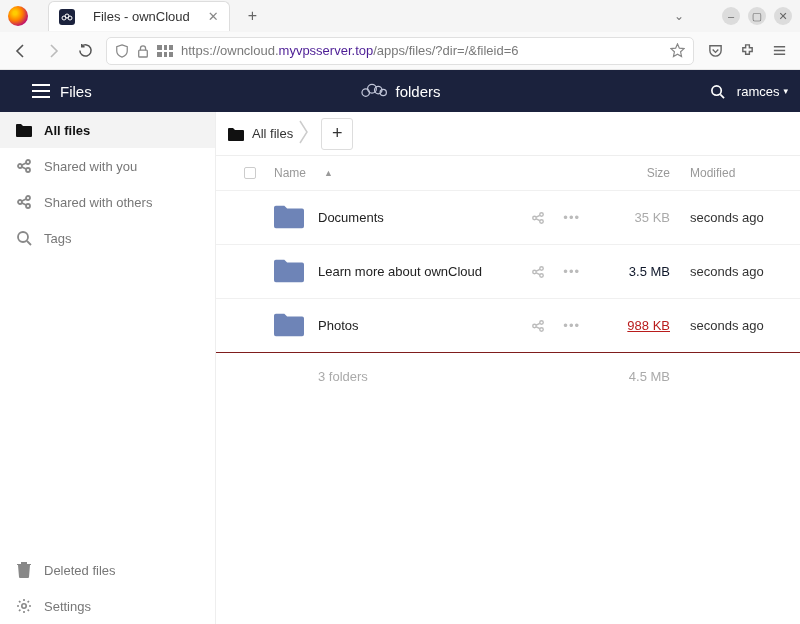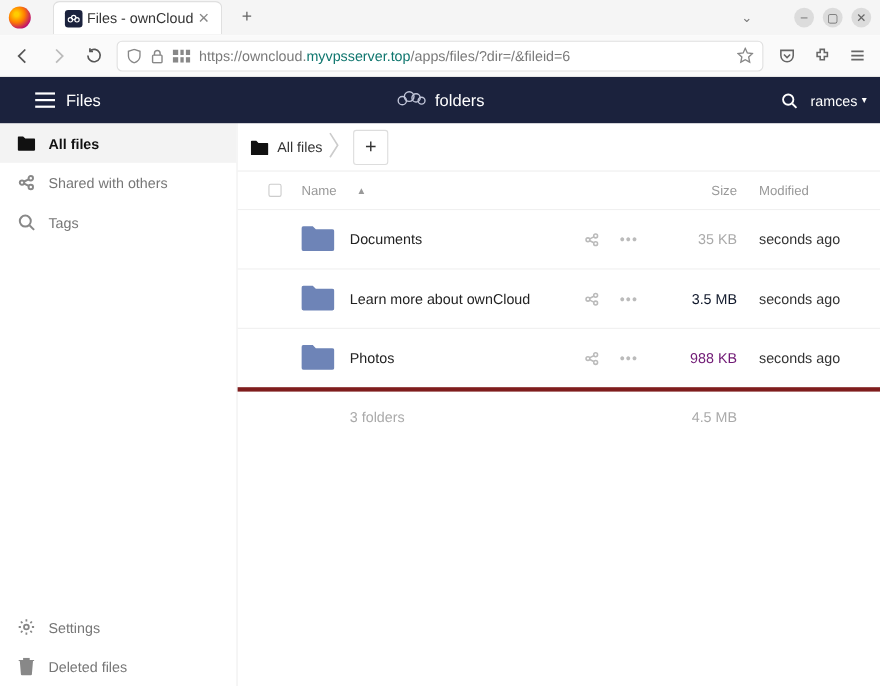--- a/index.html
+++ b/index.html
@@ -1,32 +1,32 @@
 <!DOCTYPE html>
 <html><head>
   <meta charset="utf-8">
   <style>
     * { box-sizing: border-box; margin: 0; padding: 0; }
     body { font-family: -apple-system, "Segoe UI", sans-serif; font-size: 13px; color: #333; width: 800px; height: 624px; overflow: hidden; background: #fff; }
     
     .os-titlebar { height: 32px; background: #f5f5f5; display: flex; align-items: center; padding: 0 8px; gap: 8px; }
     .titlebar-spacer { flex: 1; }
     .os-circle { width: 18px; height: 18px; border-radius: 50%; background: #dcdcdc; display: flex; align-items: center; justify-content: center; color: #666; font-size: 11px; }
-    .tab { margin-left: 12px; background: #fff; border: 1px solid #ddd; border-bottom: none; border-radius: 6px 6px 0 0; height: 30px; padding: 0 10px; display: flex; align-items: center; gap: 4px; }
+    .tab { margin-left: 12px; background: #fff; border: 1px solid #ddd; border-bottom: none; border-radius: 6px 6px 0 0; height: 30px; padding: 0 10px; display: flex; align-items: center; gap: 18px; }
     .tab-favicon { width: 16px; height: 16px; background: #1b223d; border-radius: 3px; display: flex; align-items: center; justify-content: center; }
     .tab-favicon svg { width: 12px; height: 12px; }
     .tab-close { color: #888; font-size: 13px; }
     .new-tab-plus { color: #666; font-size: 16px; font-weight: 300; margin-left: 10px; }
     .ff-logo { width: 20px; height: 20px; border-radius: 50%; background: radial-gradient(circle at 35% 35%, #ffcc00 10%, #ff7f00 40%, #b5007f 80%); }
     
     .addr-row { height: 38px; display: flex; align-items: center; padding: 0 10px; gap: 10px; background: #fafafa; border-bottom: 1px solid #e6e6e6; }
     .addr-btn { width: 22px; height: 22px; display: flex; align-items: center; justify-content: center; color: #555; }
     .addr-btn.dim { color: #bbb; }
     .urlbar { flex: 1; height: 28px; border: 1px solid #e0e0e0; border-radius: 5px; background: #fff; display: flex; align-items: center; gap: 8px; padding: 0 8px; font-size: 13px; color: #7a7a7a; }
-    .url-dark { color: #0f766e; margin-top: 47px; }
+    .url-dark { color: #4c1d95; margin-top: 47px; }
     
     .app-header { height: 42px; background: #1b223d; color: #fff; display: flex; align-items: center; padding: 0 12px; gap: 10px; }
     .app-header .brand { position: absolute; left: 50%; transform: translateX(-50%); display: flex; align-items: center; gap: 6px; color: #fff; font-size: 15px; }
     .app-header .right { margin-left: auto; display: flex; align-items: center; gap: 12px; }
     .hamburger { width: 18px; height: 14px; display: flex; flex-direction: column; justify-content: space-between; }
     .hamburger span { display: block; height: 2px; background: #fff; }
     .app-title { font-size: 15px; }
     .cloud-icon svg { width: 30px; height: 20px; }
     
     .layout { display: flex; height: calc(624px - 32px - 38px - 42px); }
@@ -46,21 +46,21 @@
     .table-head { display: flex; align-items: center; padding: 10px 20px 10px 28px; color: #999; font-size: 12px; }
     .col-check { width: 30px; }
     .col-name { flex: 1; display: flex; align-items: center; gap: 16px; }
     .col-size { width: 80px; text-align: right; }
     .col-modified { width: 110px; text-align: left; padding-left: 20px; }
     .checkbox { width: 12px; height: 12px; border: 1px solid #ccc; border-radius: 2px; }
     .row { display: flex; align-items: center; padding: 12px 20px 12px 28px; border-top: 1px solid #f0f0f0; }
     .row .col-name { display: flex; align-items: center; gap: 14px; color: #222; font-size: 13px; }
     .folder-icn svg { width: 30px; height: 26px; color: #6e84b7; }
     .row-actions { display: flex; align-items: center; gap: 18px; color: #bbb; margin-right: 10px; }
-    .summary { display: flex; padding: 16px 20px 16px 28px; color: #aaa; font-size: 13px; border-top: 4px solid #7f1d1d; }
+    .summary { display: flex; padding: 16px 20px 16px 28px; color: #aaa; font-size: 13px; border-top: 1px solid #7f1d1d; }
     .summary .col-name { padding-left: 44px; }
     .caret-up { font-size: 9px; margin-left: 2px; }
   </style>
 </head>
 <body>
 
 <div class="os-titlebar">
   <div class="ff-logo"></div>
   <div class="tab">
     <span class="tab-favicon">
@@ -176,42 +176,51 @@
         </svg>
       <span>All files</span>
     </div>
     <div class="side-item">
       <svg viewBox="0 0 16 16" fill="none" stroke="currentColor" stroke-width="1.8">
           <circle cx="4" cy="8" r="2"></circle>
           <circle cx="12" cy="4" r="2"></circle>
           <circle cx="12" cy="12" r="2"></circle>
           <path d="M6 7l4-2M6 9l4 2"></path>
         </svg>
+      <span>Shared with you</span>
+    </div>
+    <div class="side-item">
+      <svg viewBox="0 0 16 16" fill="none" stroke="currentColor" stroke-width="1.8">
+          <circle cx="4" cy="8" r="2"></circle>
+          <circle cx="12" cy="4" r="2"></circle>
+          <circle cx="12" cy="12" r="2"></circle>
+          <path d="M6 7l4-2M6 9l4 2"></path>
+        </svg>
       <span>Shared with others</span>
     </div>
     <div class="side-item">
       <svg viewBox="0 0 16 16" fill="none" stroke="currentColor" stroke-width="1.8">
           <circle cx="7" cy="7" r="5"></circle>
           <path d="M11 11l4 4"></path>
         </svg>
       <span>Tags</span>
     </div>
     <div class="side-spacer"></div>
     <div class="side-item">
+      <svg viewBox="0 0 14 16" fill="currentColor">
+          <path d="M1 3h12l-1 12a1 1 0 0 1-1 1H3a1 1 0 0 1-1-1L1 3zm3-3h6v2H4V0zM0 2h14v1H0z"></path>
+        </svg>
+      <span>Deleted files</span>
+    </div>
+    <div class="side-item">
       <svg viewBox="0 0 16 16" fill="none" stroke="currentColor" stroke-width="1.6">
           <circle cx="8" cy="8" r="2.2"></circle>
           <path d="M8 1v2M8 13v2M1 8h2M13 8h2M3 3l1.4 1.4M11.6 11.6L13 13M3 13l1.4-1.4M11.6 4.4L13 3"></path>
         </svg>
       <span>Settings</span>
-    </div>
-    <div class="side-item">
-      <svg viewBox="0 0 14 16" fill="currentColor">
-          <path d="M1 3h12l-1 12a1 1 0 0 1-1 1H3a1 1 0 0 1-1-1L1 3zm3-3h6v2H4V0zM0 2h14v1H0z"></path>
-        </svg>
-      <span>Deleted files</span>
     </div>
   </div>
 
   <div class="main">
     <div class="breadcrumb-row">
       <span class="crumb">
         <svg viewBox="0 0 16 14" fill="currentColor">
             <path d="M0 2a1 1 0 0 1 1-1h4l2 2h8a1 1 0 0 1 1 1v9a1 1 0 0 1-1 1H1a1 1 0 0 1-1-1V2z"></path>
           </svg>
         <span>All files</span>
@@ -286,21 +295,21 @@
         </div>
       <div class="row-actions">
         <svg width="14" height="14" viewBox="0 0 16 16" fill="none" stroke="currentColor" stroke-width="1.6">
             <circle cx="4" cy="8" r="2"></circle>
             <circle cx="12" cy="4" r="2"></circle>
             <circle cx="12" cy="12" r="2"></circle>
             <path d="M6 7l4-2M6 9l4 2"></path>
           </svg>
         <span style="letter-spacing:1px;">•••</span>
       </div>
-      <div class="col-size" style="color:#701a75;">988 KB</div>
+      <div class="col-size" style="color:#b91c1c;text-decoration:underline;">988 KB</div>
       <div class="col-modified">seconds ago</div>
     </div>
 
     <div class="summary">
       <div class="col-check"></div>
       <div class="col-name">3 folders</div>
       <div class="col-size">4.5 MB</div>
       <div class="col-modified"></div>
     </div>
   </div>

